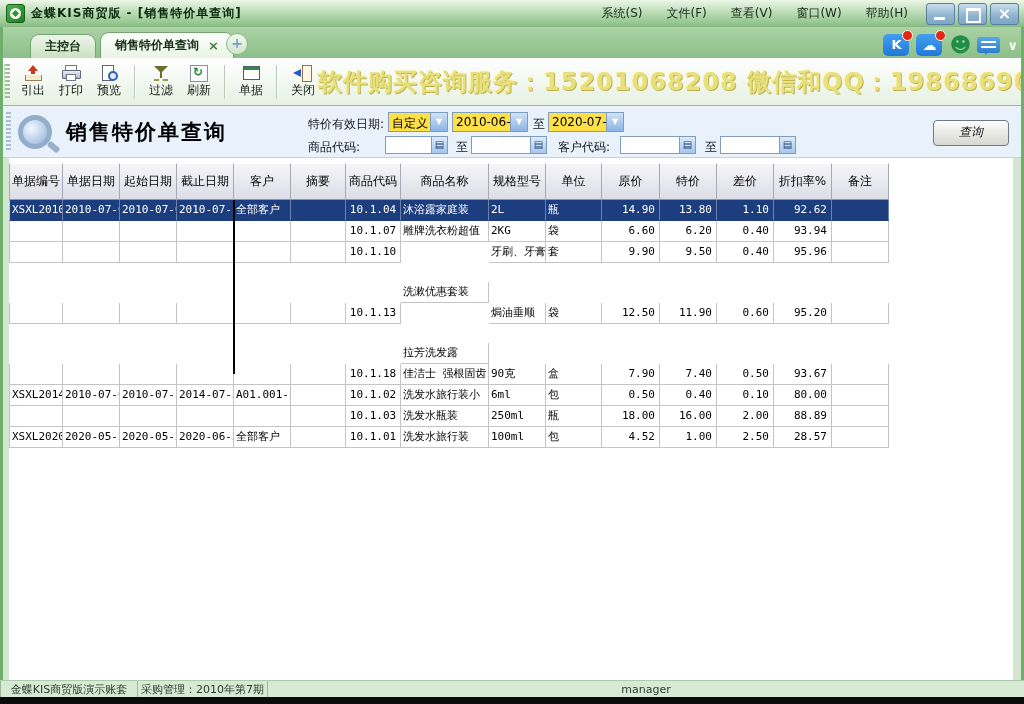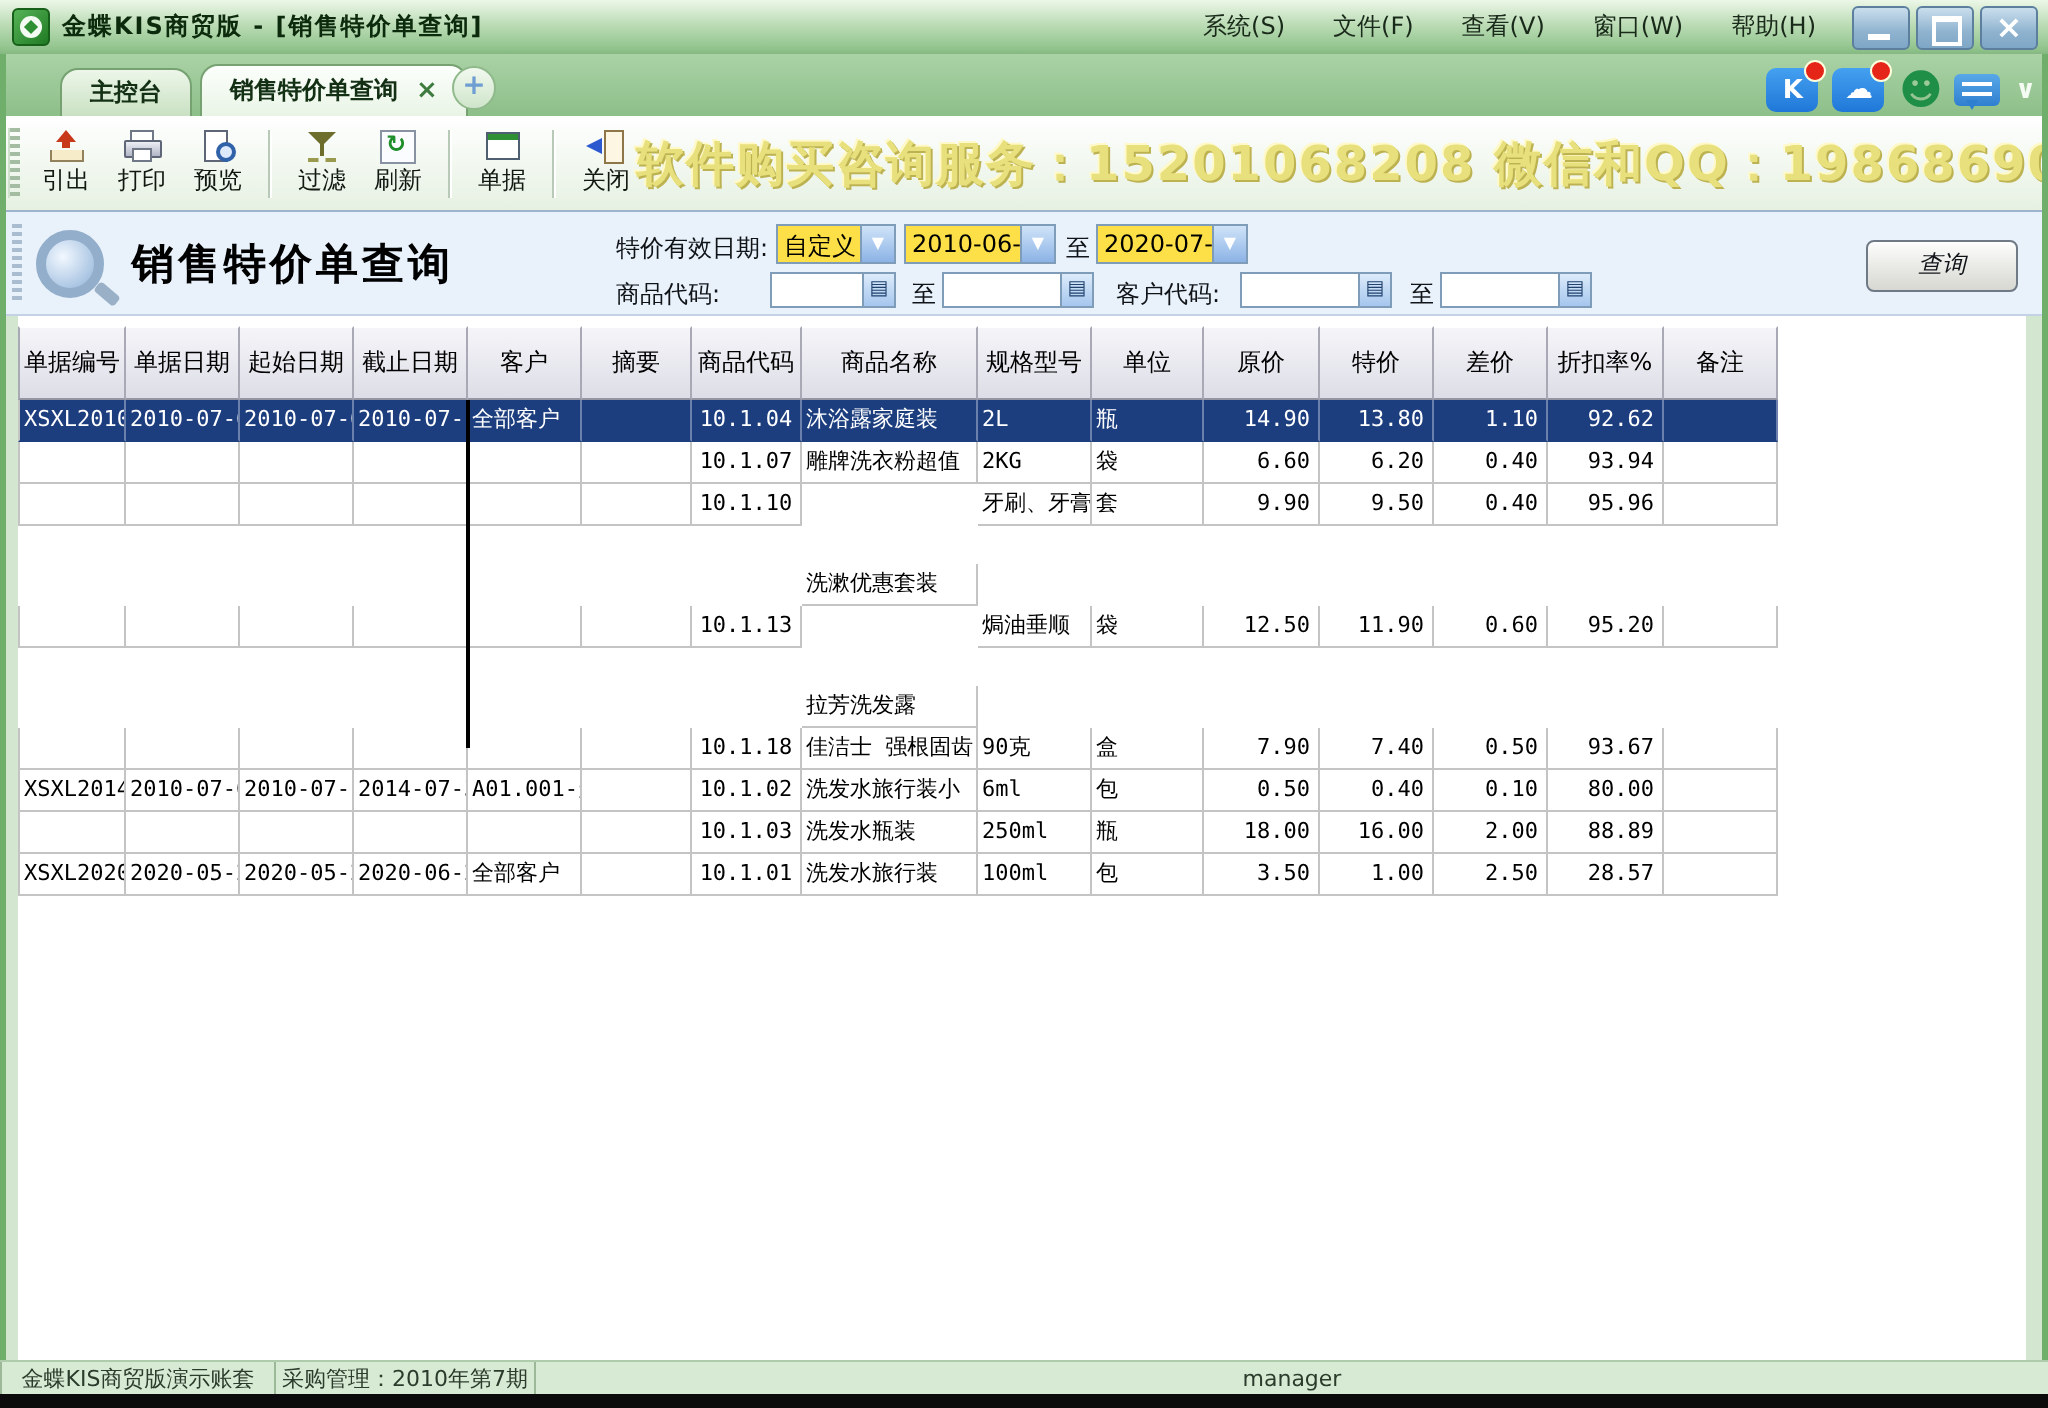--- a/index.html
+++ b/index.html
@@ -445,21 +445,21 @@
           <div class="dcell al" style="width: 54px;">XSXL20200</div>
           <div class="dcell al" style="width: 57px;">2020-05-2</div>
           <div class="dcell al" style="width: 57px;">2020-05-2</div>
           <div class="dcell al" style="width: 57px;">2020-06-2</div>
           <div class="dcell al" style="width: 57px;">全部客户</div>
           <div class="dcell al" style="width: 55px;"></div>
           <div class="dcell ac" style="width: 55px;">10.1.01</div>
           <div class="dcell al" style="width: 88px;">洗发水旅行装</div>
           <div class="dcell al" style="width: 57px;">100ml</div>
           <div class="dcell al" style="width: 56px;">包</div>
-          <div class="dcell ar" style="width: 58px;">3.50</div>
+          <div class="dcell ar" style="width: 58px;">4.52</div>
           <div class="dcell ar" style="width: 57px;">1.00</div>
           <div class="dcell ar" style="width: 57px;">2.50</div>
           <div class="dcell ar" style="width: 58px;">28.57</div>
           <div class="dcell al" style="width: 57px;"></div>
         </div>
       </div>
     <div class="freeze"></div>
   </div>
   <div class="edgeL"></div>
   <div class="edgeR"></div>

